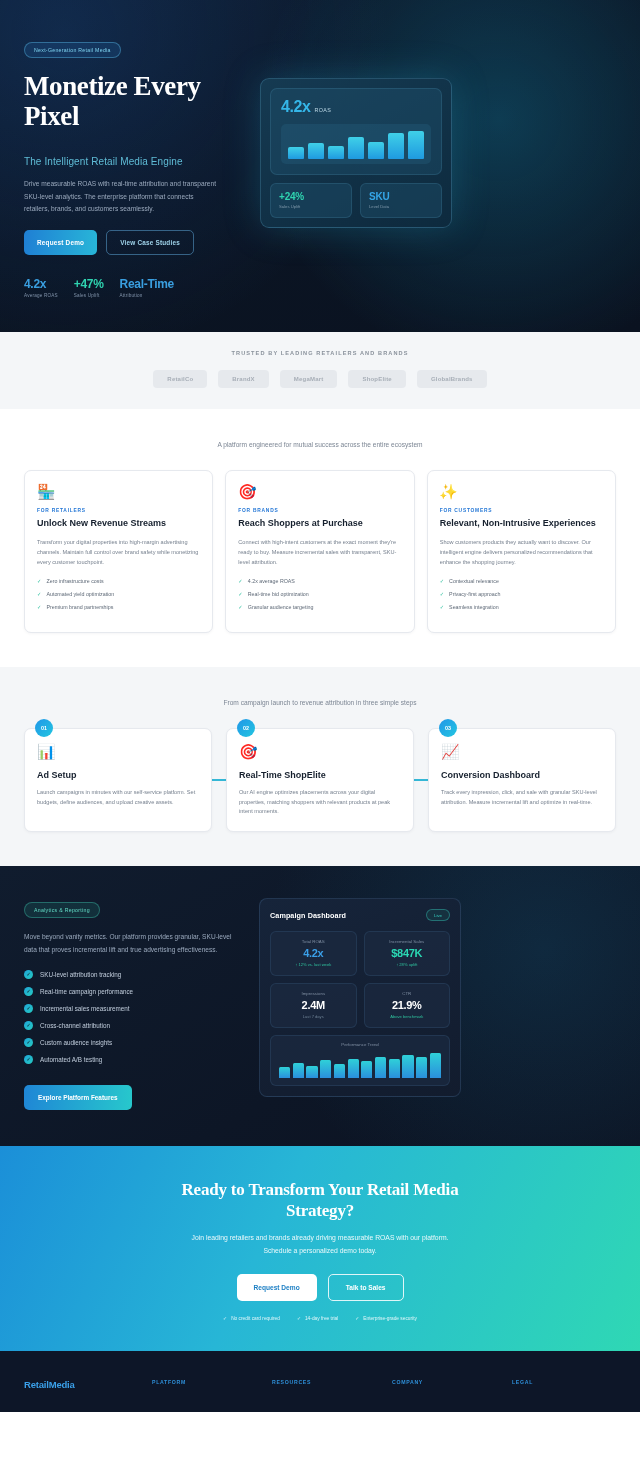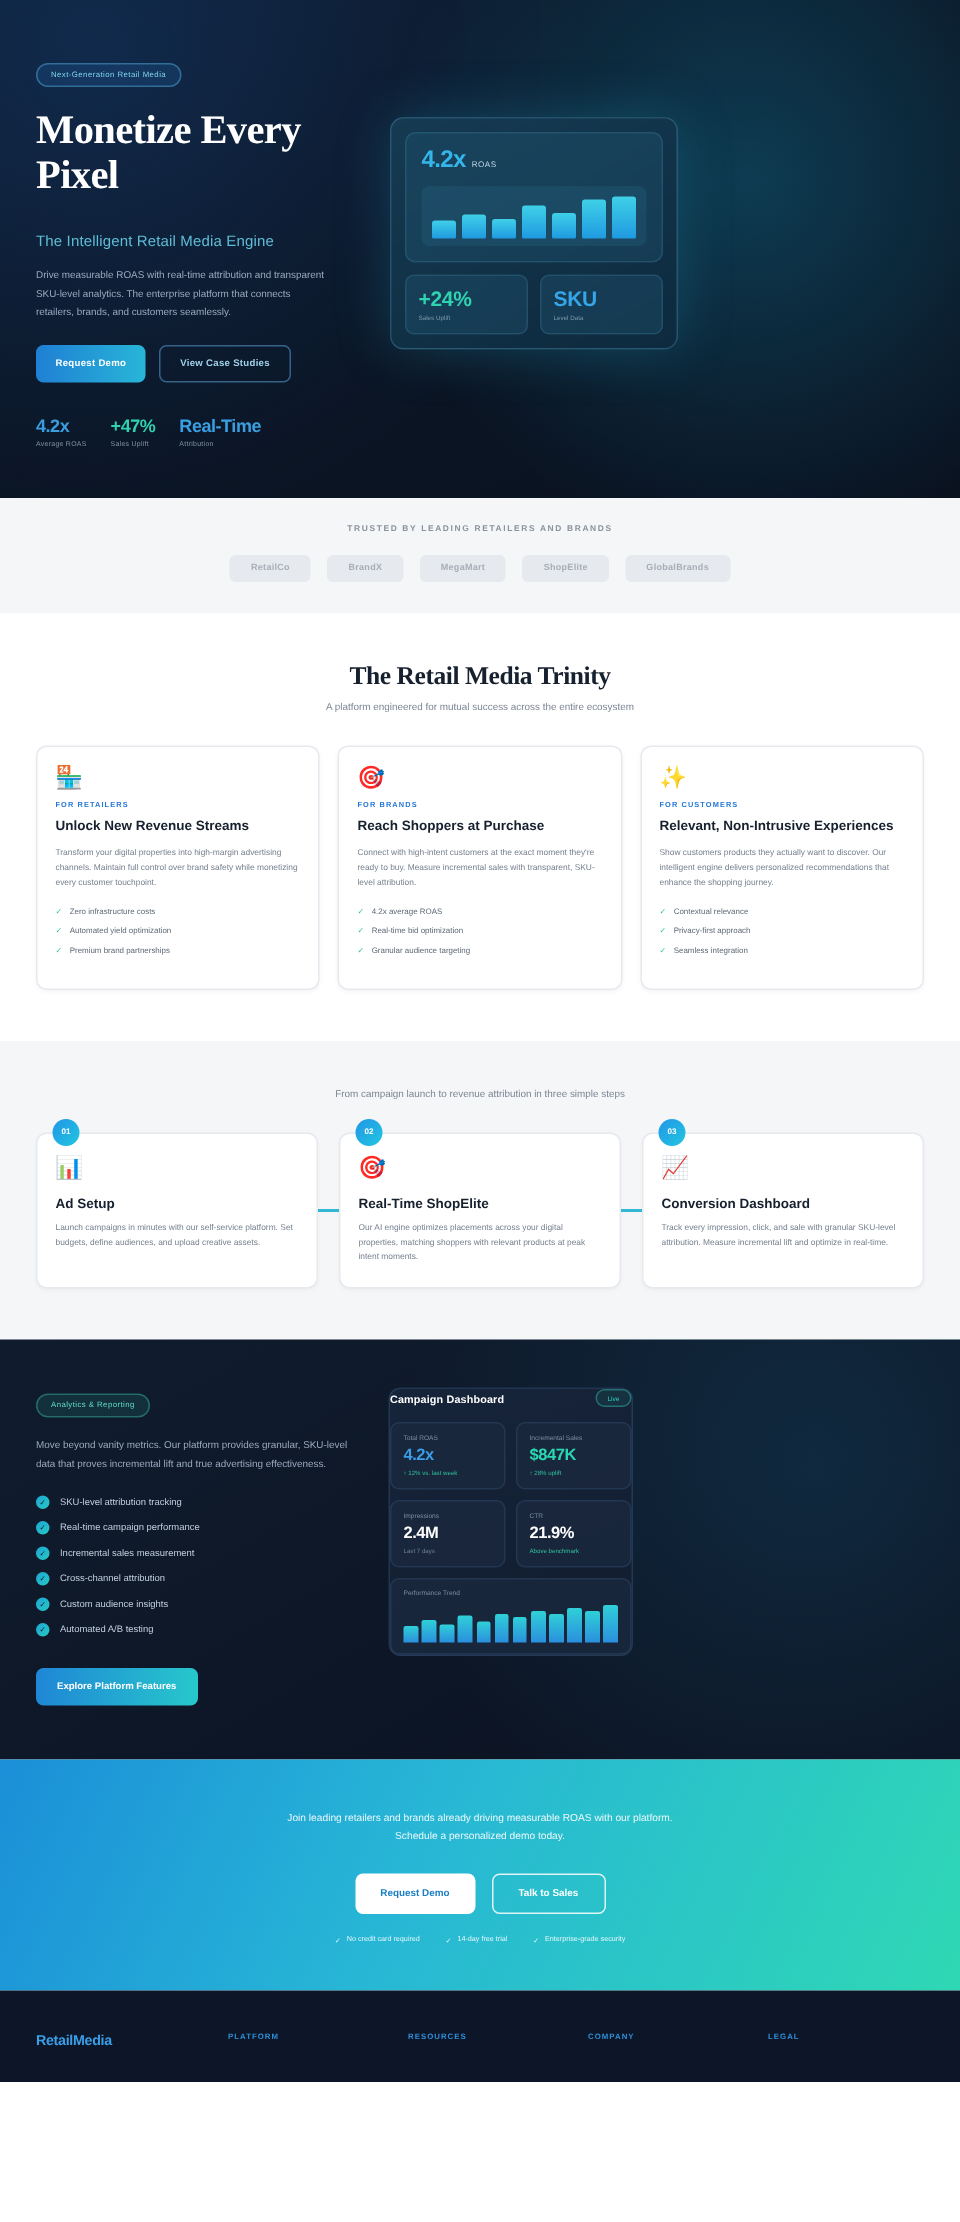--- a/index.html
+++ b/index.html
@@ -101,21 +101,21 @@
   }
   .hc-bar { flex: 1; background: linear-gradient(180deg,#3fd0e8,#1f9ae0); border-radius: 2px 2px 1px 1px; }
   .hc-row { display: flex; gap: 8px; margin-top: 8px; }
   .hc-mini {
     flex: 1;
     background: rgba(30,80,110,.42);
     border: 1px solid rgba(100,180,215,.17);
     border-radius: 6px;
     padding: 7px 8px 8px 8px;
   }
-  .hc-mini-val { font-size: 14px; font-weight: 700; letter-spacing: -.2px; }
+  .hc-mini-val { font-size: 10px; font-weight: 700; letter-spacing: -.2px; }
   .hc-mini-val.teal { color: #2fd3b0; }
   .hc-mini-val.blue { color: #35a6e8; }
   .hc-mini-lbl { font-size: 4.2px; color: #7f99ab; margin-top: 2px; }
 
   
   .trust { background: #f4f6f8; padding: 18px 24px 21px 24px; text-align: center; }
   .trust-title { font-size: 5.6px; letter-spacing: 1.1px; color: #8a929c; font-weight: 600; margin-bottom: 14px; }
   .trust-logos { display: flex; justify-content: center; gap: 11px; }
   .logo-chip {
     background: #e6e9ed; color: #a7aeb7; font-size: 6px; font-weight: 700;
@@ -191,24 +191,24 @@
   }
   .an-item span.txt { font-size: 6.3px; color: #c2cedd; }
   .btn-explore {
     margin-top: 13px; display: inline-block;
     background: linear-gradient(95deg,#1f86d6,#27c8cc); color: #fff;
     font-size: 6.4px; font-weight: 700; padding: 9px 14px; border-radius: 5px; border: none; cursor: pointer;
     font-family: "Liberation Sans", sans-serif;
   }
 
   .dash {
-    width: 163px;
+    width: 202px;
     background: linear-gradient(160deg,#16243a,#121c2e);
     border: 1px solid rgba(90,140,190,.22);
-    border-radius: 8px; 
+    border-radius: 8px; padding: 10px; text-align: center;
   }
   .dash-head { display: flex; justify-content: space-between; align-items: center; margin-bottom: 10px; }
   .dash-title { font-size: 7.2px; font-weight: 700; color: #fff; letter-spacing: .1px; }
   .live-pill {
     font-size: 4.4px; color: #35d0c0; border: 1px solid rgba(50,190,180,.45);
     border-radius: 10px; padding: 2.5px 7px; background: rgba(25,85,85,.3);
   }
   .dash-grid { display: grid; grid-template-columns: 1fr 1fr; gap: 7px; }
   .dash-cell {
     background: rgba(26,40,62,.85); border: 1px solid rgba(90,140,190,.16);
@@ -320,21 +320,20 @@
     <div class="trust-logos">
         <div class="logo-chip">RetailCo</div>
         <div class="logo-chip">BrandX</div>
         <div class="logo-chip">MegaMart</div>
         <div class="logo-chip">ShopElite</div>
         <div class="logo-chip">GlobalBrands</div>
       </div>
   </section>
 
   <section class="section white">
-    <h2 class="sec-title">The Retail Media Trinity</h2>
     <div class="sec-sub">A platform engineered for mutual success across the entire ecosystem</div>
     <div class="cards3">
         <div class="card">
           <span class="card-icon">🏪</span>
           <div class="eyebrow">FOR RETAILERS</div>
           <div class="card-title">Unlock New Revenue Streams</div>
           <div class="card-desc">Transform your digital properties into high-margin advertising channels. Maintain full control over brand safety while monetizing every customer touchpoint.</div>
           <div class="feat">
             <span class="tick">✓</span>
             <span>Zero infrastructure costs</span>
@@ -497,20 +496,21 @@
             <div class="dt-bar" style="height: 76%;"></div>
             <div class="dt-bar" style="height: 90%;"></div>
             <div class="dt-bar" style="height: 84%;"></div>
             <div class="dt-bar" style="height: 96%;"></div>
           </div>
       </div>
     </div>
   </section>
 
   <section class="cta">
+    <h2 class="cta-title">Ready to Transform Your Retail Media Strategy?</h2>
     <div class="cta-desc">Join leading retailers and brands already driving measurable ROAS with our platform. Schedule a personalized demo today.</div>
     <div class="cta-btns">
       <button class="btn-white">Request Demo</button>
       <button class="btn-outline">Talk to Sales</button>
     </div>
     <div class="cta-notes">
         <div class="cta-note">
           <span>✓</span>
           <span>No credit card required</span>
         </div>

